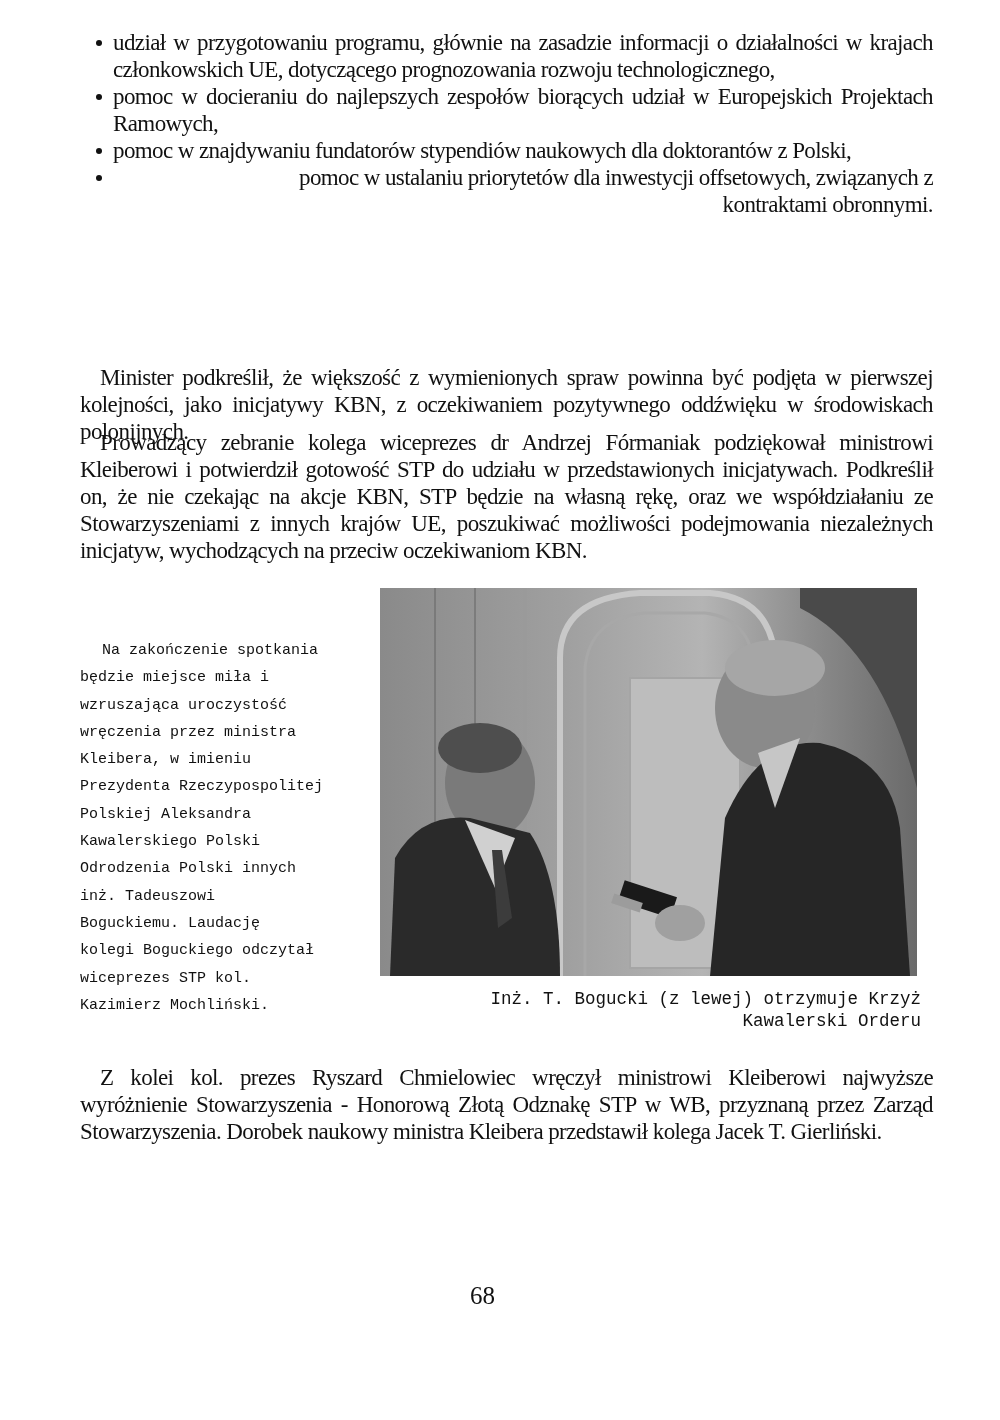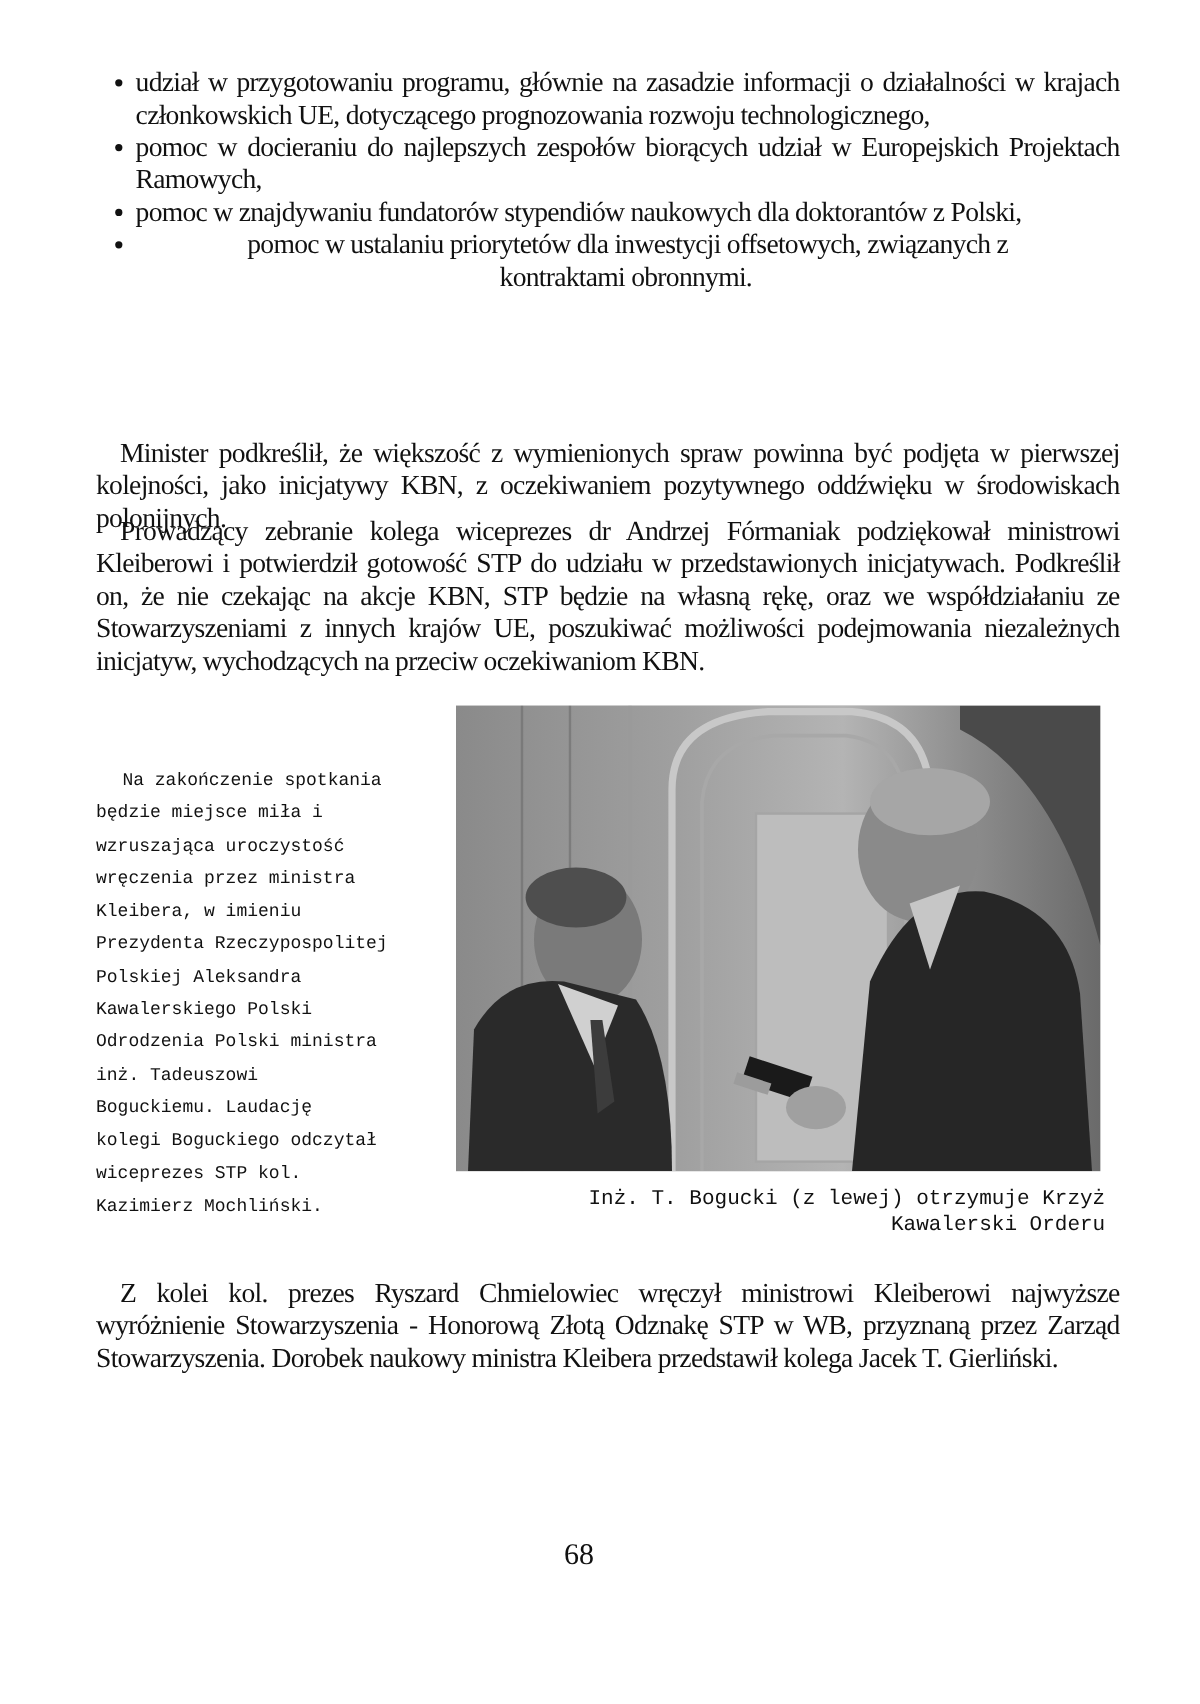--- a/index.html
+++ b/index.html
@@ -2,25 +2,25 @@
 <html><head>
   <meta charset="utf-8">
   <style>
     html, body { margin: 0; padding: 0; background: #ffffff; }
     body { width: 1000px; height: 1420px; position: relative; overflow: hidden;
            font-family: "Liberation Serif", serif; color: #111; }
     .narrow { font-family: "Liberation Serif", serif; font-size: 23px; line-height: 27px;
               letter-spacing: -0.6px; }
     .block { position: absolute; }
     .justify { text-align: justify; text-align-last: left; }
-    .bullet-list { left: 93px; top: 55px; width: 840px; margin: 0; padding: 0; list-style: none; }
+    .bullet-list { left: 93px; top: 29px; width: 840px; margin: 0; padding: 0; list-style: none; }
     .bullet-list li { position: relative; padding-left: 20px; text-align: justify; }
     .bullet-list li .dot { position: absolute; left: 3px; top: 11px; width: 6px; height: 6px;
                            border-radius: 50%; background: #111; }
-    .bullet-list li.last { text-align: center; }
+    .bullet-list li.last { text-align: right; }
     .bullet-list li.last .cont { display: block; margin-left: -3px; }
     .para { text-indent: 20px; }
     .p1 { left: 80px; top: 364px; width: 853px; }
     .p2 { left: 80px; top: 429px; width: 853px; }
     .side { left: 80px; top: 637px; width: 300px; font-family: Liberation Mono, monospace;
             font-size: 15px; line-height: 27.3px; letter-spacing: 0; }
     .side .first { text-indent: 22px; }
     .photo { position: absolute; left: 380px; top: 588px; width: 537px; height: 388px;
              background: #8e8e8e; overflow: hidden; }
     .caption { position: absolute; left: 376px; top: 988px; width: 545px; text-align: right;
@@ -59,21 +59,21 @@
 
 <div class="block side">
   <div class="first">Na zakończenie spotkania</div>
   <div>będzie miejsce miła i</div>
   <div>wzruszająca uroczystość</div>
   <div>wręczenia przez ministra</div>
   <div>Kleibera, w imieniu</div>
   <div>Prezydenta Rzeczypospolitej</div>
   <div>Polskiej Aleksandra</div>
   <div>Kawalerskiego Polski</div>
-  <div>Odrodzenia Polski ministra</div>
+  <div>Odrodzenia Polski innych</div>
   <div>inż. Tadeuszowi</div>
   <div>Boguckiemu. Laudację</div>
   <div>kolegi Boguckiego odczytał</div>
   <div>wiceprezes STP kol.</div>
   <div>Kazimierz Mochliński.</div>
 </div>
 
 <div class="photo" title="Black-and-white photograph: two older men in dark suits facing each other in front of an arched doorway; the man on the right holds an open award case.">
   <svg width="537" height="388" viewBox="0 0 537 388" xmlns="http://www.w3.org/2000/svg">
     <defs>

